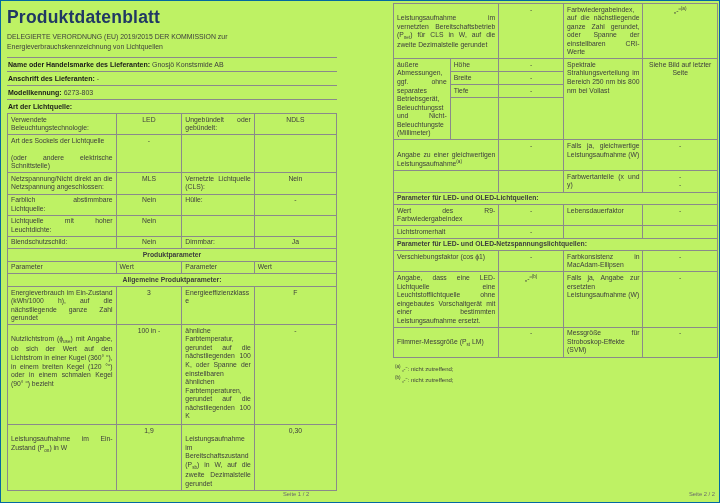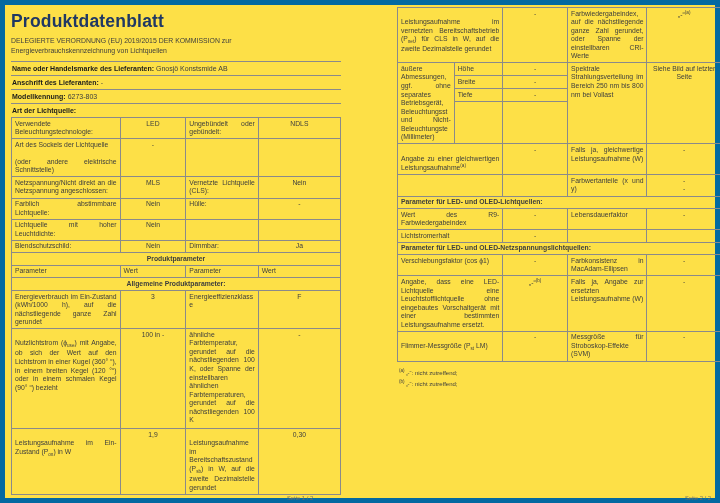--- a/index.html
+++ b/index.html
@@ -1,17 +1,17 @@
 <!DOCTYPE html>
 <html><head>
 <meta charset="utf-8">
 <style>
   html,body { margin:0; padding:0; background:#fff; }
   body { width:720px; height:503px; position:relative; font-family:"Liberation Sans", sans-serif; }
-  .canvas { position:absolute; inset:0; border:5px solid #0369a1; box-sizing:border-box; background:#fde047;padding-left:12px; }
+  .canvas { position:absolute; inset:0; border:1px solid #0369a1; box-sizing:border-box; background:#bef264;padding-left:12px; }
   .page { position:absolute; }
   .page1 { left:6px; top:4px; width:330px; }
   .page2 { left:392px; top:2px; width:325px; }
 
   h1.title { margin:2px 0 4px 0; font-size:17.5px; letter-spacing:0.2px; font-weight:bold; color:#203864; }
   .reg { margin:0 0 5px 0; font-size:6.9px; line-height:1.45; color:#3d3d3d; }
 
   .irow { border-top:1px solid #8a8a8a; padding:3px 1px; font-size:7px; color:#3d3d3d; }
   .ilbl { font-weight:bold; color:#1a1a1a; }
 

